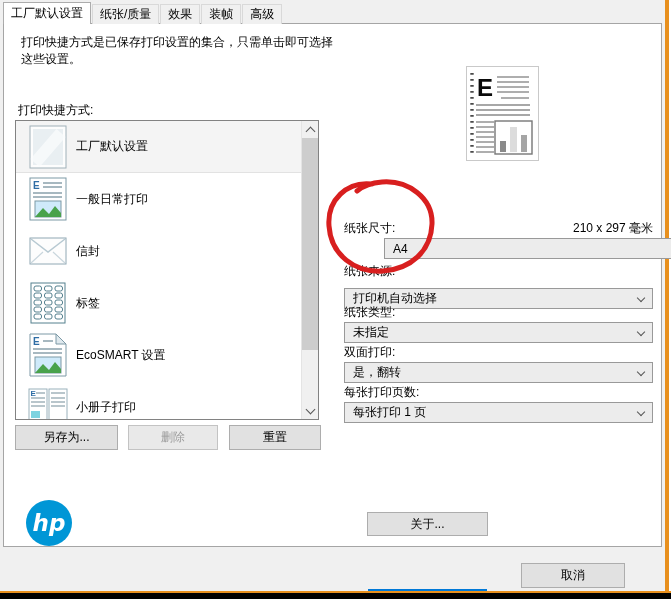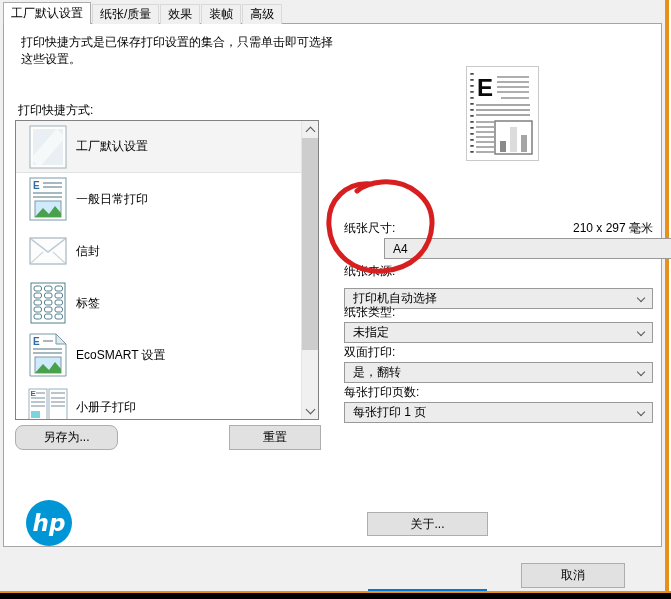--- a/index.html
+++ b/index.html
@@ -196,21 +196,22 @@
         <div class="sb-btn" style="top:0;">
           <span class="chev up"></span>
         </div>
         <div class="sb-thumb"></div>
         <div class="sb-btn down">
           <span class="chev dn"></span>
         </div>
       </div>
     </div>
 
-    <div class="btn" id="save-as-btn" style="left:11px;top:401px;width:103px;border-radius:8px;">另存为...</div>
+    <div class="btn" id="save-as-btn" style="left:11px;top:401px;width:103px;">另存为...</div>
+    <div class="btn disabled" id="delete-btn" style="left:124px;top:401px;width:90px;">删除</div>
     <div class="btn" style="left:225px;top:401px;width:92px;">重置</div>
 
     <div class="preview">
       <svg width="73" height="95" viewBox="0 0 73 95">
         <rect x="0.5" y="0.5" width="72" height="94" fill="#ffffff" stroke="#c9c9c9"></rect>
         <line x1="6" y1="7" x2="6" y2="89" stroke="#4a4a4a" stroke-width="3.4" stroke-dasharray="1.8,4.2"></line>
         <text x="11" y="30" font-size="24" font-weight="bold" fill="#0a0a0a" font-family="Liberation Sans, sans-serif">E</text>
         <g stroke="#9a9a9a" stroke-width="1.6">
           <line x1="31" y1="11" x2="63" y2="11"></line>
             <line x1="31" y1="16" x2="63" y2="16"></line>

